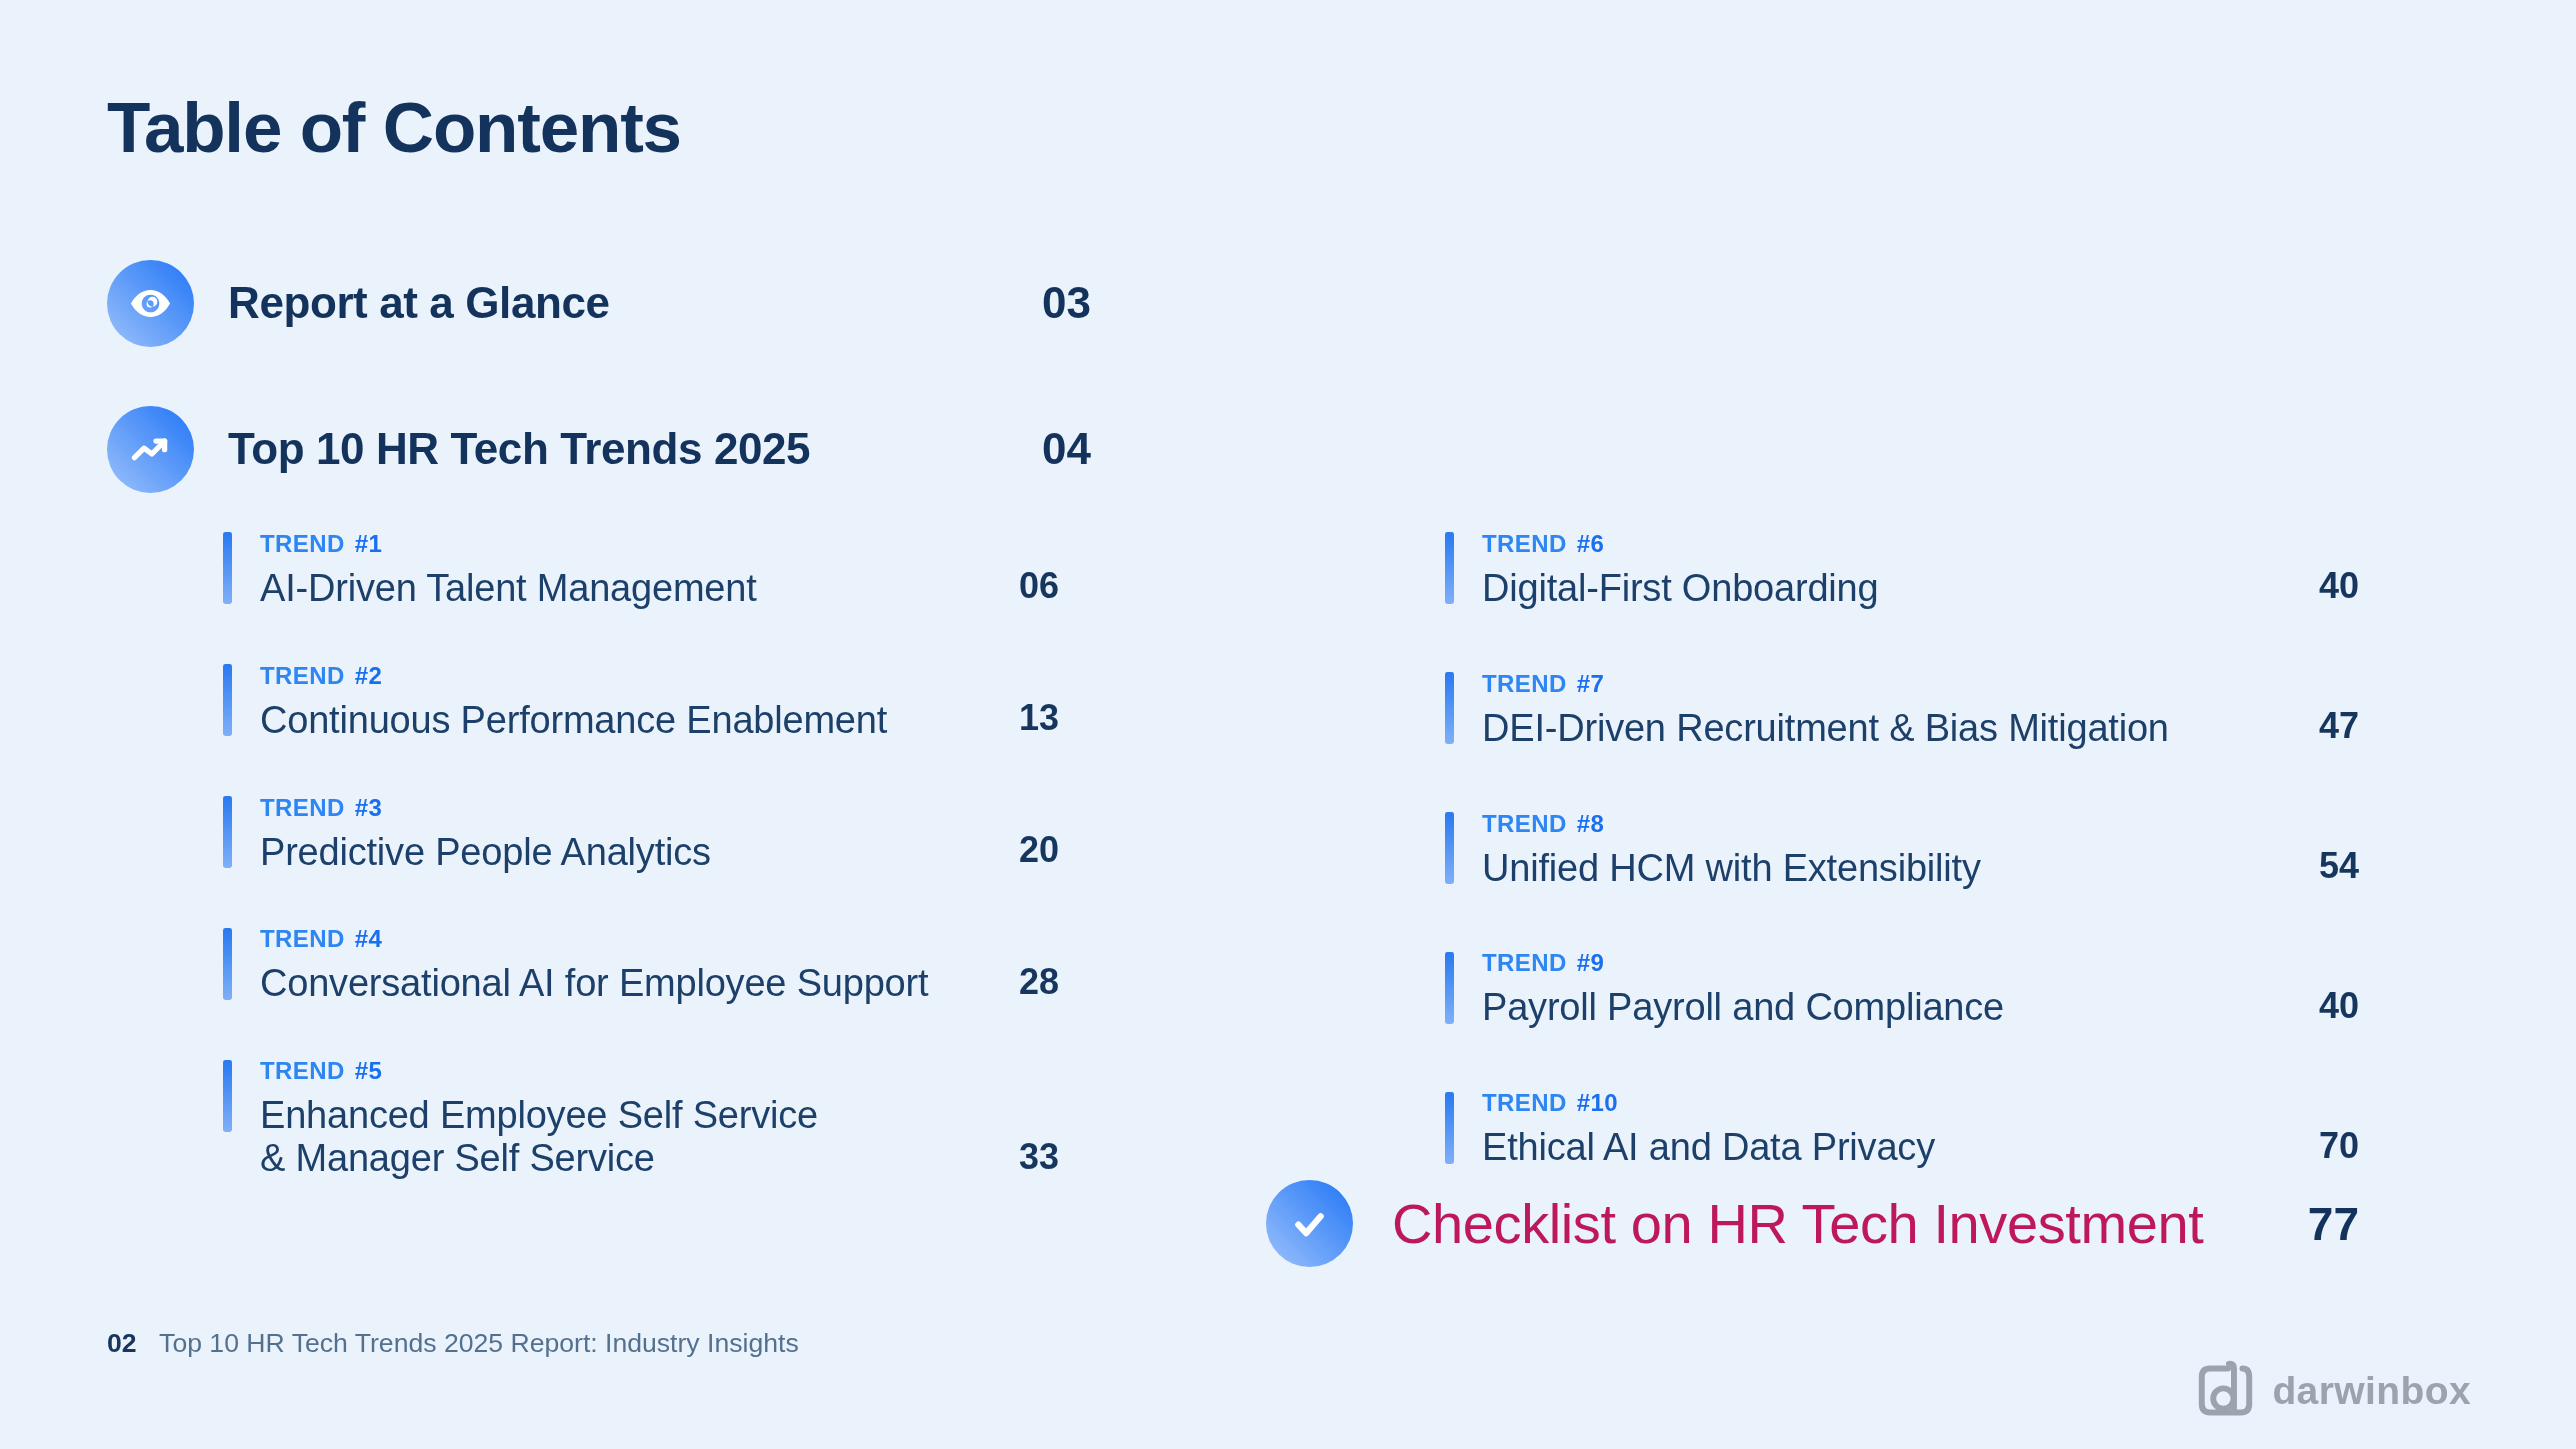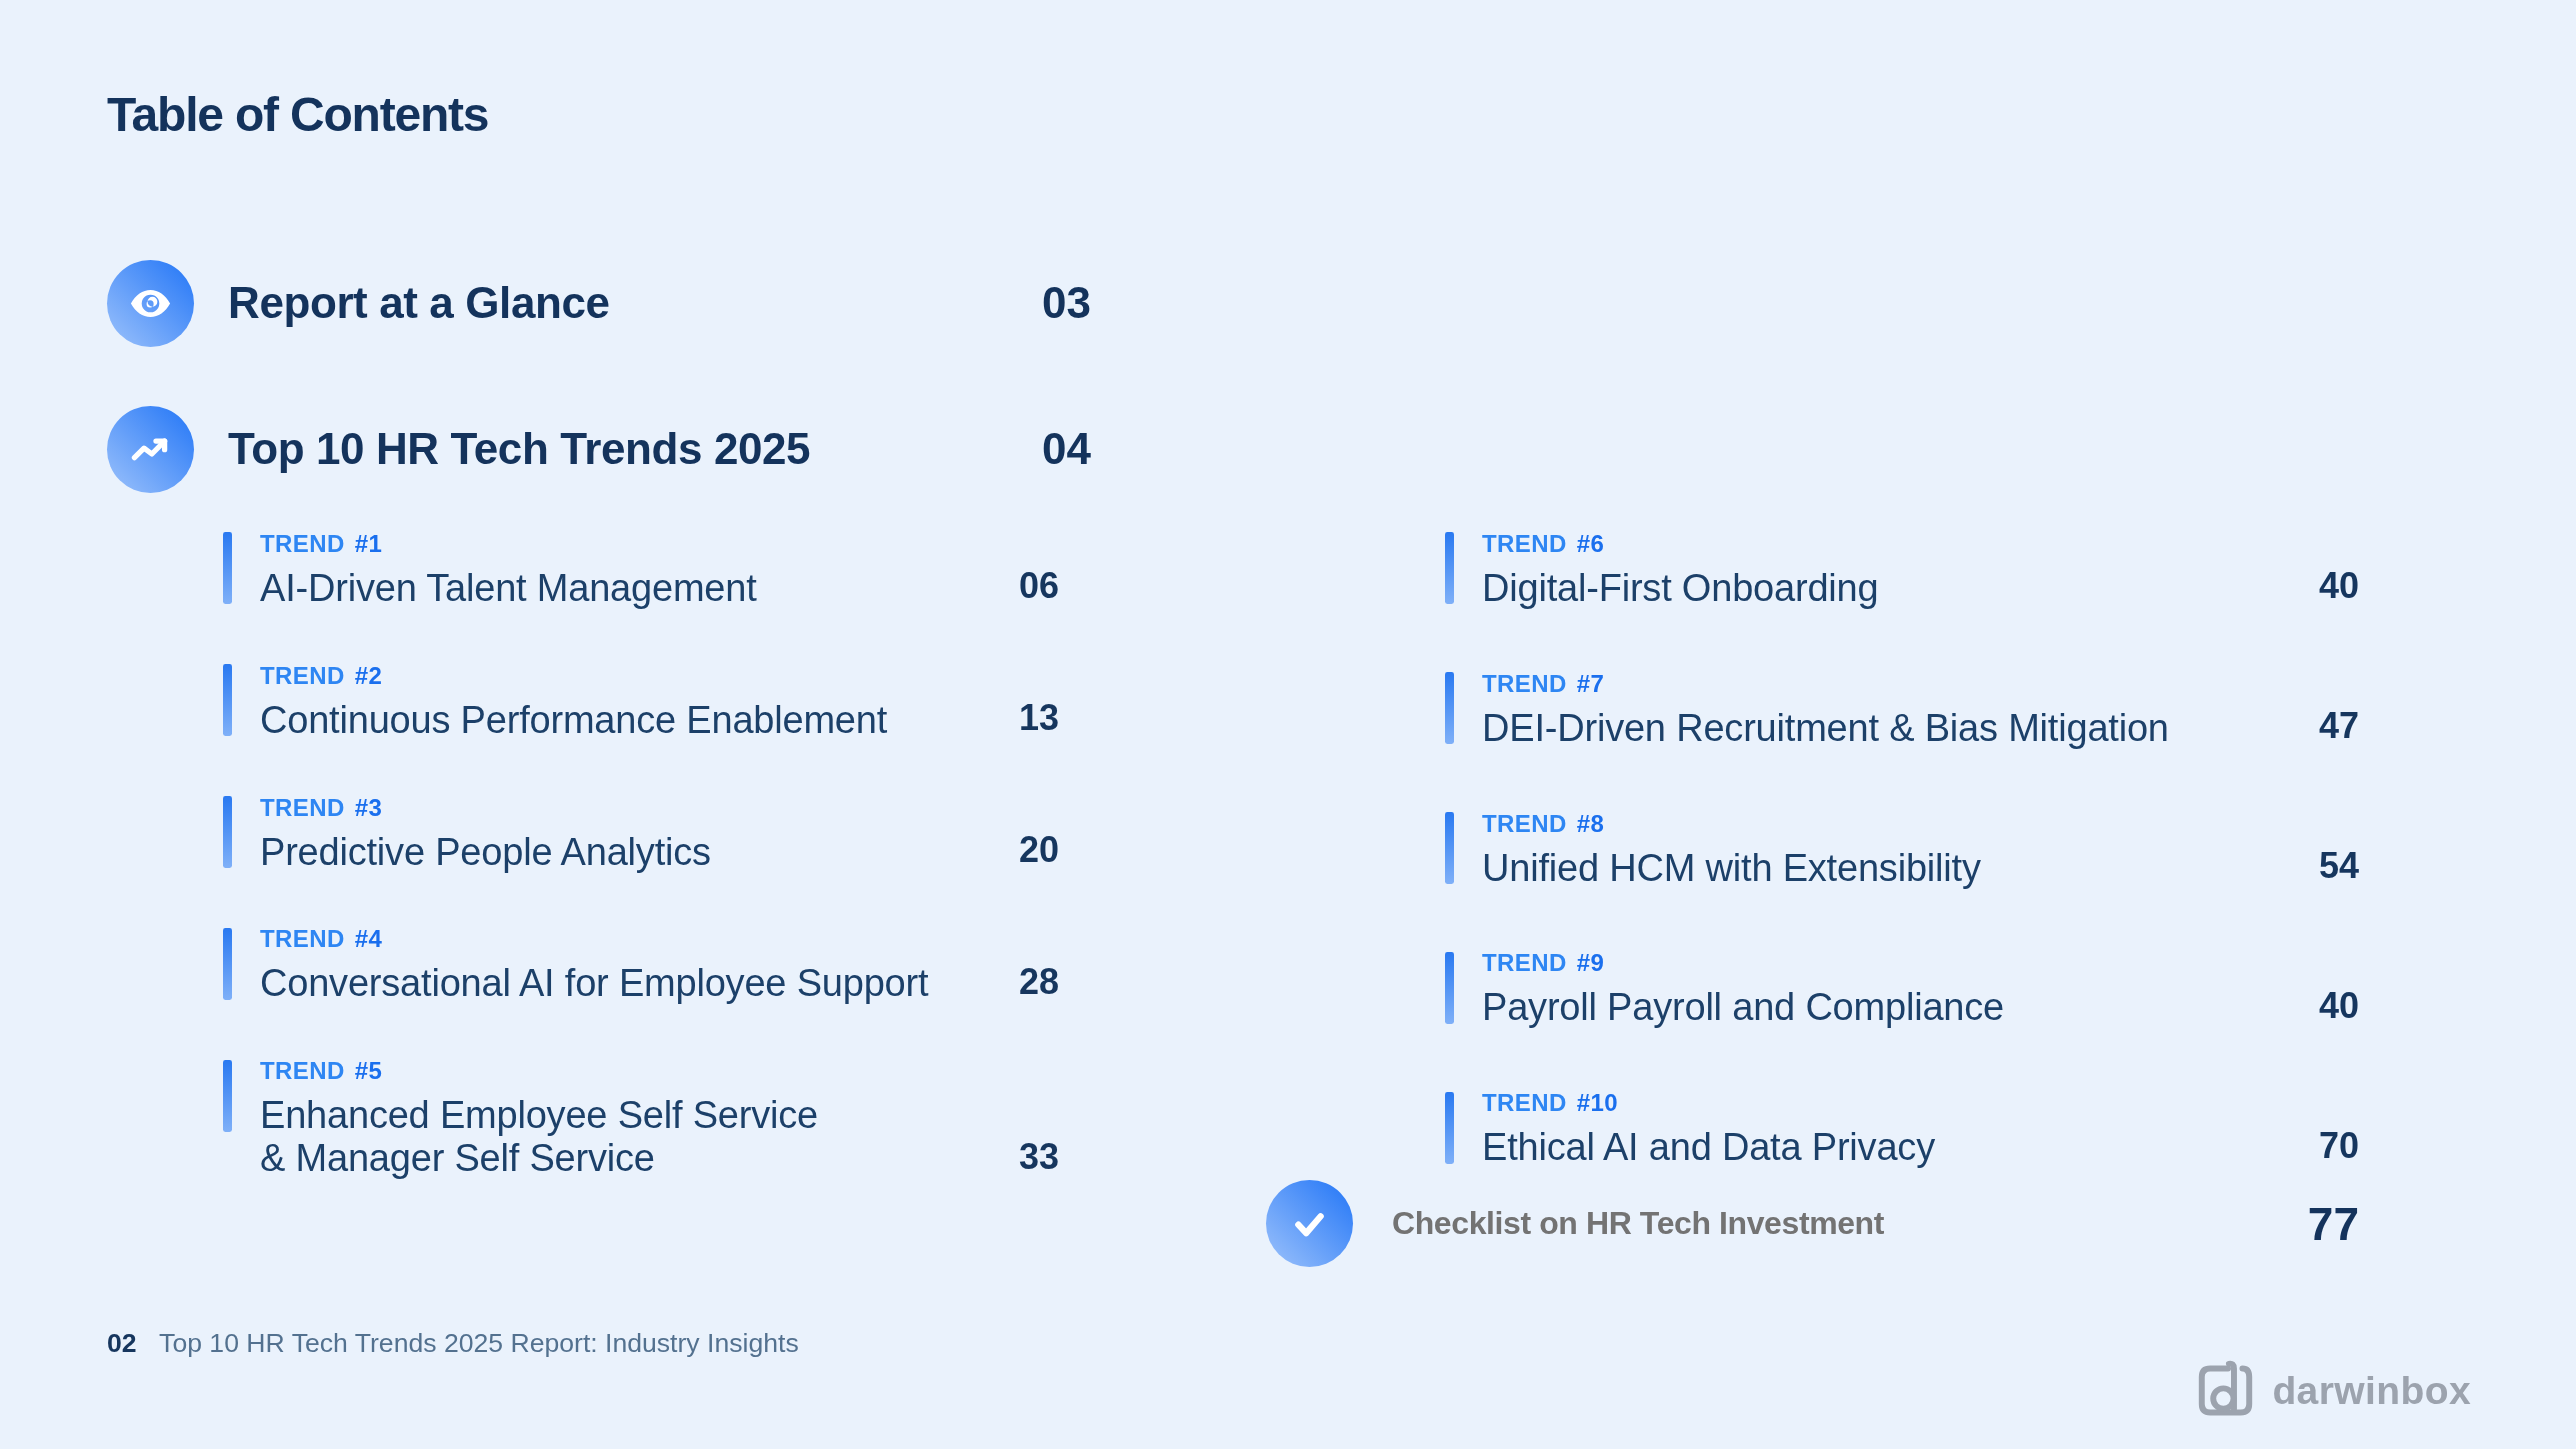--- a/index.html
+++ b/index.html
@@ -11,21 +11,21 @@
     width: 2576px;
     height: 1449px;
     background: #EAF2FC;
     overflow: hidden;
   }
 
   .toc-title {
     position: absolute;
     left: 107px;
     top: 87px;
-    font-size: 48px;
+    font-size: 71px;
     font-weight: bold;
     letter-spacing: -1.2px;
     color: #14335C;
   }
 
   
   .section-row {
     position: absolute;
     left: 107px;
     width: 984px;
@@ -118,24 +118,24 @@
     position: absolute;
     left: 1266px;
     top: 1180px;
     width: 1093px;
     height: 87px;
     display: flex;
     align-items: center;
   }
   .checklist-label {
     margin-left: 39px;
-    font-size: 32px;
-    font-weight: bold;
+    font-size: 56px;
+    font-weight: normal;
     letter-spacing: -0.4px;
-    color: #737373;
+    color: #be185d;
   }
   .checklist-page {
     margin-left: auto;
     font-size: 46px;
     font-weight: bold;
     color: #14335C;
   }
 
   
   .footer-left {

